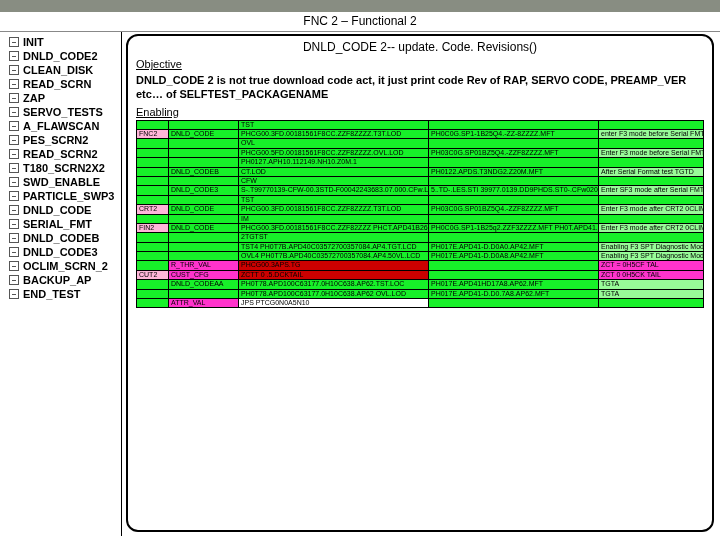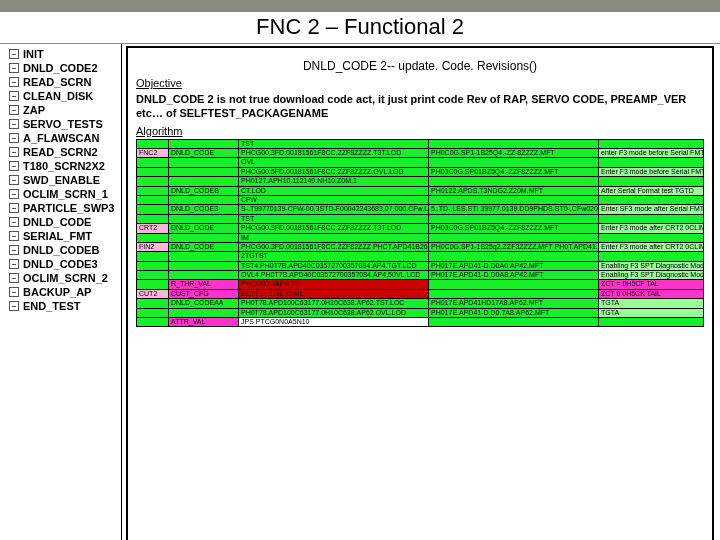--- a/index.html
+++ b/index.html
@@ -13,21 +13,21 @@
     background: #fff;
     overflow: hidden;
   }
   .topbar {
     background: #888d82;
     height: 12px;
     width: 100%;
   }
   .title-area {
     text-align: center;
-    font-size: 22px;
+    font-size: 12px;
     padding: 2px 0 3px 0;
     border-bottom: 1px solid #888;
   }
   .main {
     display: flex;
     height: calc(100% - 36px);
   }
   .sidebar {
     width: 122px;
     padding: 3px 2px;
@@ -59,23 +59,23 @@
   }
   .tree-label {
     font-size: 11px;
     font-weight: bold;
     color: #000;
     white-space: nowrap;
   }
   .content {
     flex: 1;
     border: 2px solid #000;
-    border-radius: 0;
+    border-radius: 12px;
     margin: 2px 6px 4px 4px;
-    padding: 11px 8px;
+    padding: 4px 8px;
     overflow: hidden;
     position: relative;
   }
   .func-title {
     text-align: center;
     font-size: 12px;
     padding-bottom: 2px;
   }
   .section-head {
     text-decoration: underline;
@@ -126,53 +126,53 @@
       <div class="tree-item">
         <span class="tree-glyph"></span>
         <span class="tree-label">INIT</span>
       </div>
       <div class="tree-item">
         <span class="tree-glyph"></span>
         <span class="tree-label">DNLD_CODE2</span>
       </div>
       <div class="tree-item">
         <span class="tree-glyph"></span>
+        <span class="tree-label">CLEAN_DISK</span>
+      </div>
+      <div class="tree-item">
+        <span class="tree-glyph"></span>
         <span class="tree-label">READ_SCRN</span>
       </div>
       <div class="tree-item">
         <span class="tree-glyph"></span>
-        <span class="tree-label">CLEAN_DISK</span>
-      </div>
-      <div class="tree-item">
-        <span class="tree-glyph"></span>
         <span class="tree-label">ZAP</span>
       </div>
       <div class="tree-item">
         <span class="tree-glyph"></span>
         <span class="tree-label">SERVO_TESTS</span>
       </div>
       <div class="tree-item">
         <span class="tree-glyph"></span>
         <span class="tree-label">A_FLAWSCAN</span>
       </div>
       <div class="tree-item">
         <span class="tree-glyph"></span>
+        <span class="tree-label">PES_SCRN2</span>
+      </div>
+      <div class="tree-item">
+        <span class="tree-glyph"></span>
         <span class="tree-label">READ_SCRN2</span>
       </div>
       <div class="tree-item">
         <span class="tree-glyph"></span>
         <span class="tree-label">T180_SCRN2X2</span>
       </div>
       <div class="tree-item">
         <span class="tree-glyph"></span>
         <span class="tree-label">SWD_ENABLE</span>
-      </div>
-      <div class="tree-item">
-        <span class="tree-glyph"></span>
-        <span class="tree-label">OCLIM_SCRN_1</span>
       </div>
       <div class="tree-item">
         <span class="tree-glyph"></span>
         <span class="tree-label">PARTICLE_SWP3</span>
       </div>
       <div class="tree-item">
         <span class="tree-glyph"></span>
         <span class="tree-label">DNLD_CODE</span>
       </div>
       <div class="tree-item">
@@ -198,21 +198,21 @@
       <div class="tree-item">
         <span class="tree-glyph"></span>
         <span class="tree-label">END_TEST</span>
       </div>
     </div>
 
   <div class="content">
     <div class="func-title">DNLD_CODE 2-- update. Code. Revisions()</div>
     <div class="section-head">Objective</div>
     <div class="desc">DNLD_CODE 2 is not true download code act, it just print code Rev of RAP, SERVO CODE, PREAMP_VER etc… of SELFTEST_PACKAGENAME</div>
-    <div class="section-head">Algorithm</div>
+    <div class="section-head">Enabling</div>
     <table>
       <colgroup>
         <col class="col0">
           <col class="col1">
           <col class="col2">
           <col class="col3">
           <col class="col4">
       </colgroup>
       <tbody id="tbody">
           <tr>

